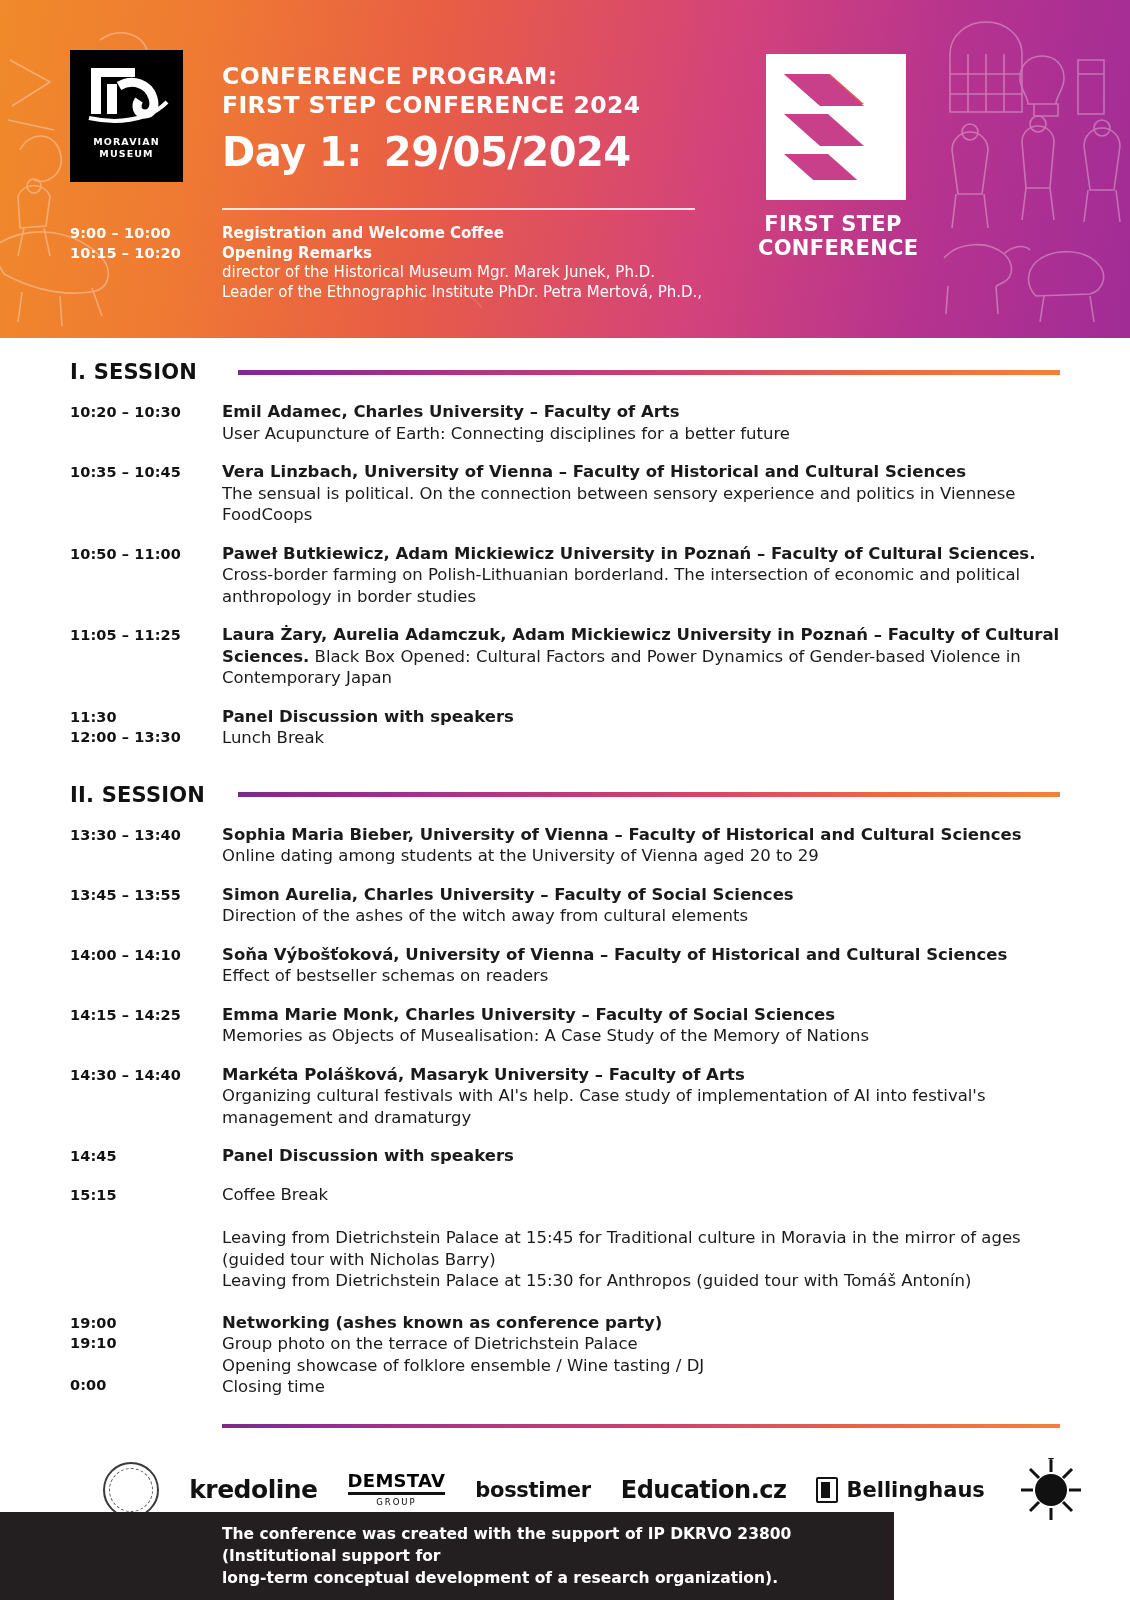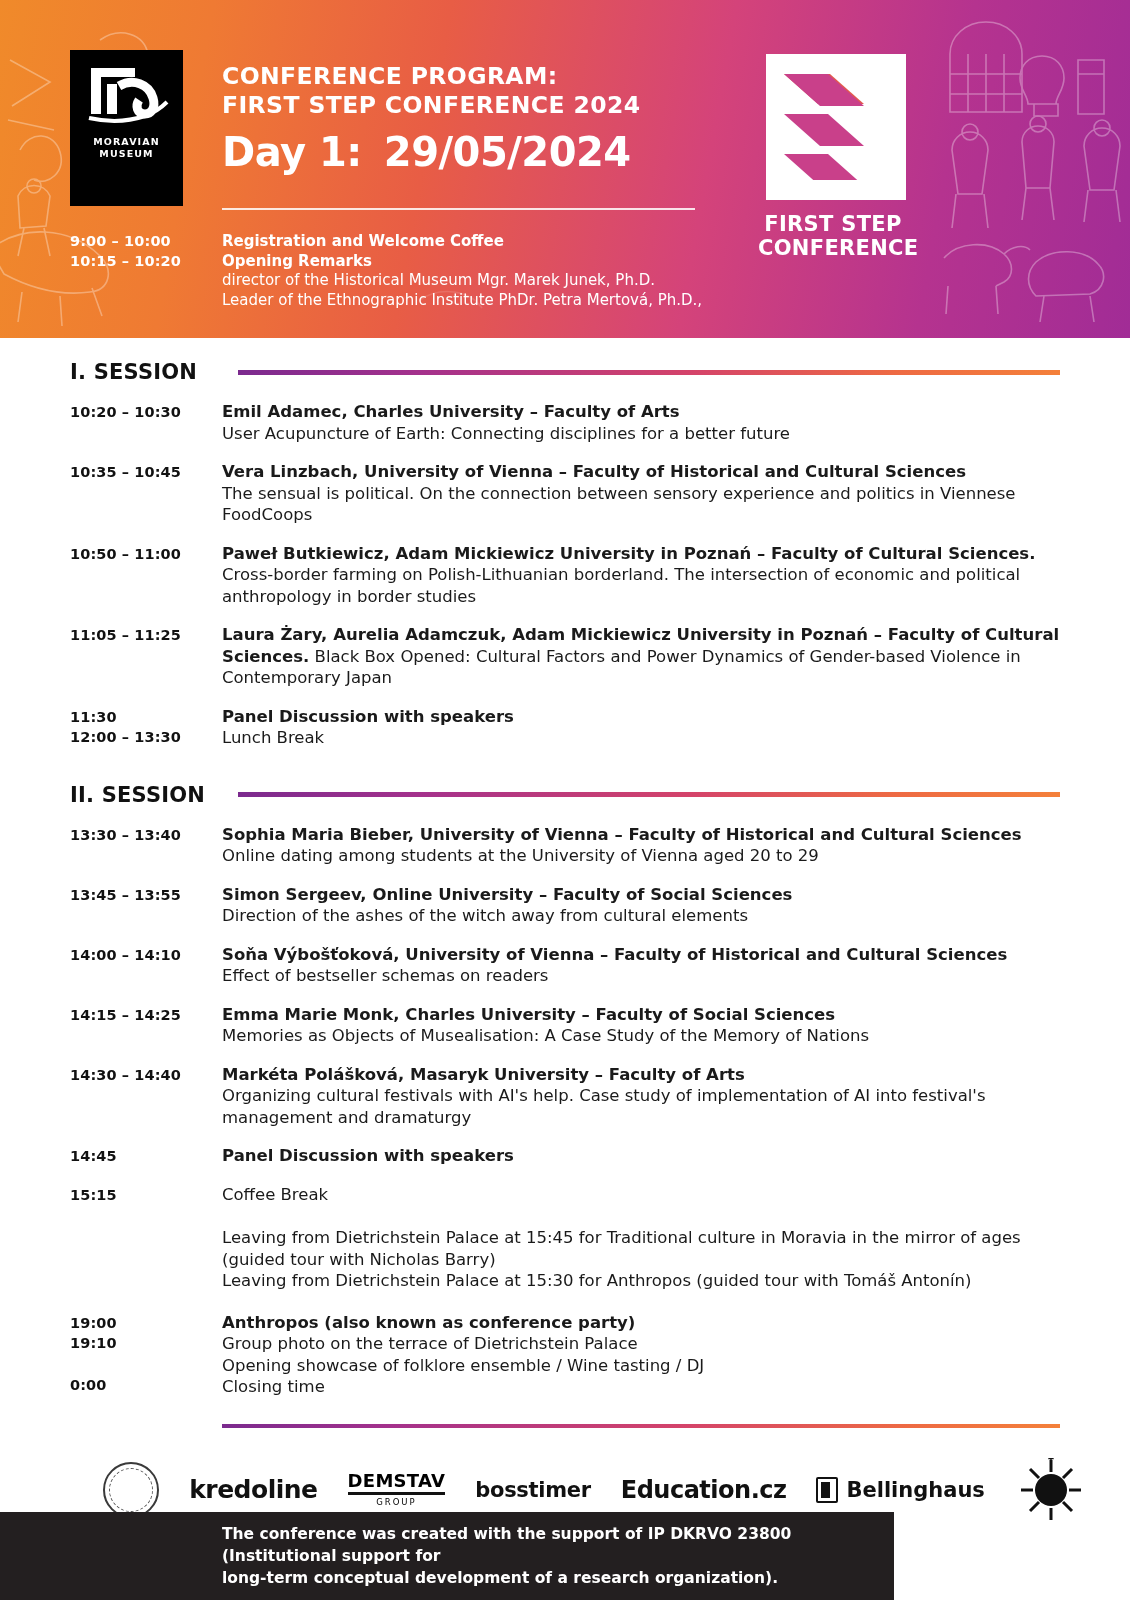--- a/index.html
+++ b/index.html
@@ -28,21 +28,21 @@
   .header-deco {
     position: absolute;
     top: 0; left: 0;
     width: 1130px; height: 338px;
     opacity: 0.32;
     pointer-events: none;
   }
   .mm-logo {
     position: absolute;
     left: 70px; top: 50px;
-    width: 113px; height: 156px;
+    width: 113px; height: 132px;
     background: #000;
     display: flex;
     flex-direction: column;
     align-items: center;
     justify-content: flex-start;
     padding-top: 14px;
   }
   .mm-mark {
     width: 84px; height: 62px;
     position: relative;
@@ -76,21 +76,21 @@
   .day-label { font-size: 40px; font-weight: bold; letter-spacing: -0.5px; }
   .day-date  { font-size: 40px; font-weight: bold; letter-spacing: -0.5px; }
   .hdr-rule {
     position: absolute;
     left: 222px; top: 208px;
     width: 473px; height: 1.5px;
     background: rgba(255,255,255,0.85);
   }
   .hdr-schedule {
     position: absolute;
-    left: 70px; top: 232px;
+    left: 70px; top: 224px;
     color: #fff;
     display: flex;
     gap: 0;
   }
   .hdr-times {
     width: 152px;
     font-size: 14.5px;
     font-weight: bold;
     line-height: 19.5px;
     letter-spacing: 0.1px;
@@ -395,21 +395,21 @@
       <div class="time">13:30 – 13:40</div>
       <div class="desc">
         <span class="b">Sophia Maria Bieber, University of Vienna – Faculty of Historical and Cultural Sciences</span>
         <span class="sub">Online dating among students at the University of Vienna aged 20 to 29</span>
       </div>
     </div>
 
     <div class="row">
       <div class="time">13:45 – 13:55</div>
       <div class="desc">
-        <span class="b">Simon Sergeev, Online University – Faculty of Social Sciences</span>
+        <span class="b">Simon Aurelia, Charles University – Faculty of Social Sciences</span>
         <span class="sub">Direction of the ashes of the witch away from cultural elements</span>
       </div>
     </div>
 
     <div class="row">
       <div class="time">14:00 – 14:10</div>
       <div class="desc">
         <span class="b">Soňa Výbošťoková, University of Vienna – Faculty of Historical and Cultural Sciences</span>
         <span class="sub">Effect of bestseller schemas on readers</span>
       </div>
@@ -453,21 +453,21 @@
       </div>
     </div>
 
     <div class="row" style="margin-top:20px;">
       <div class="time">
         <span>19:00</span>
         <span class="l2">19:10</span>
         <span class="l2" style="margin-top:21px;">0:00</span>
       </div>
       <div class="desc">
-        <span class="b">Anthropos (also known as conference party)</span>
+        <span class="b">Networking (ashes known as conference party)</span>
         <span class="sub">Group photo on the terrace of Dietrichstein Palace</span>
         <span class="sub">Opening showcase of folklore ensemble  / Wine tasting / DJ</span>
         <span class="sub">Closing time</span>
       </div>
     </div>
 
     <div class="closing-rule"></div>
 
     <div class="sponsors">
       <div class="sp">

